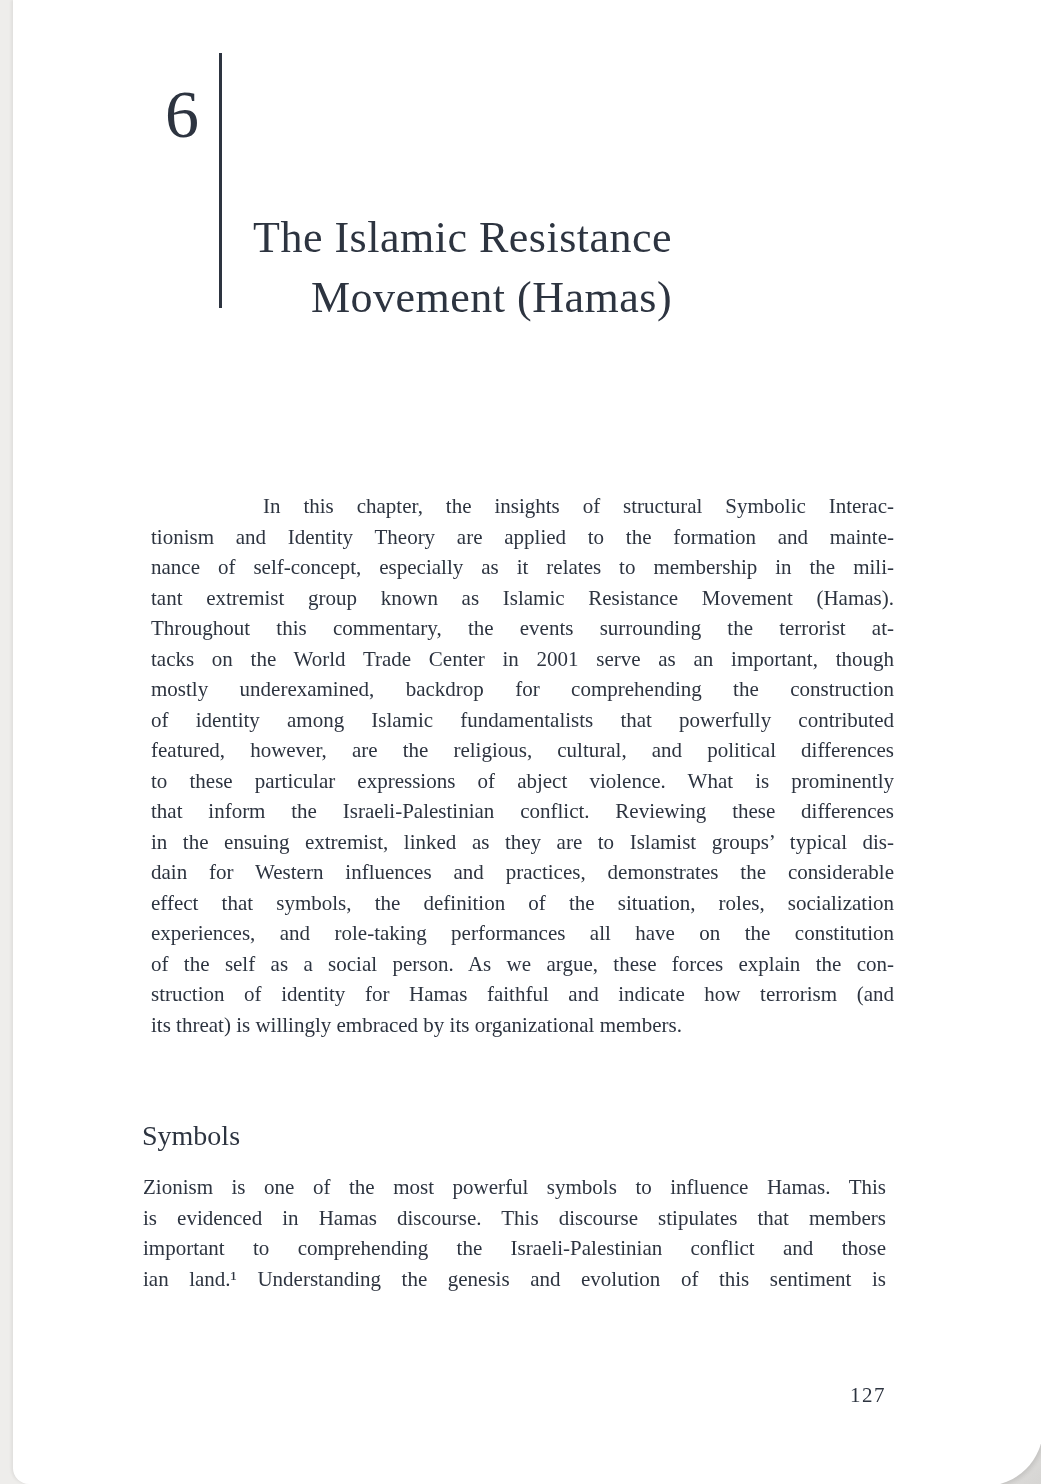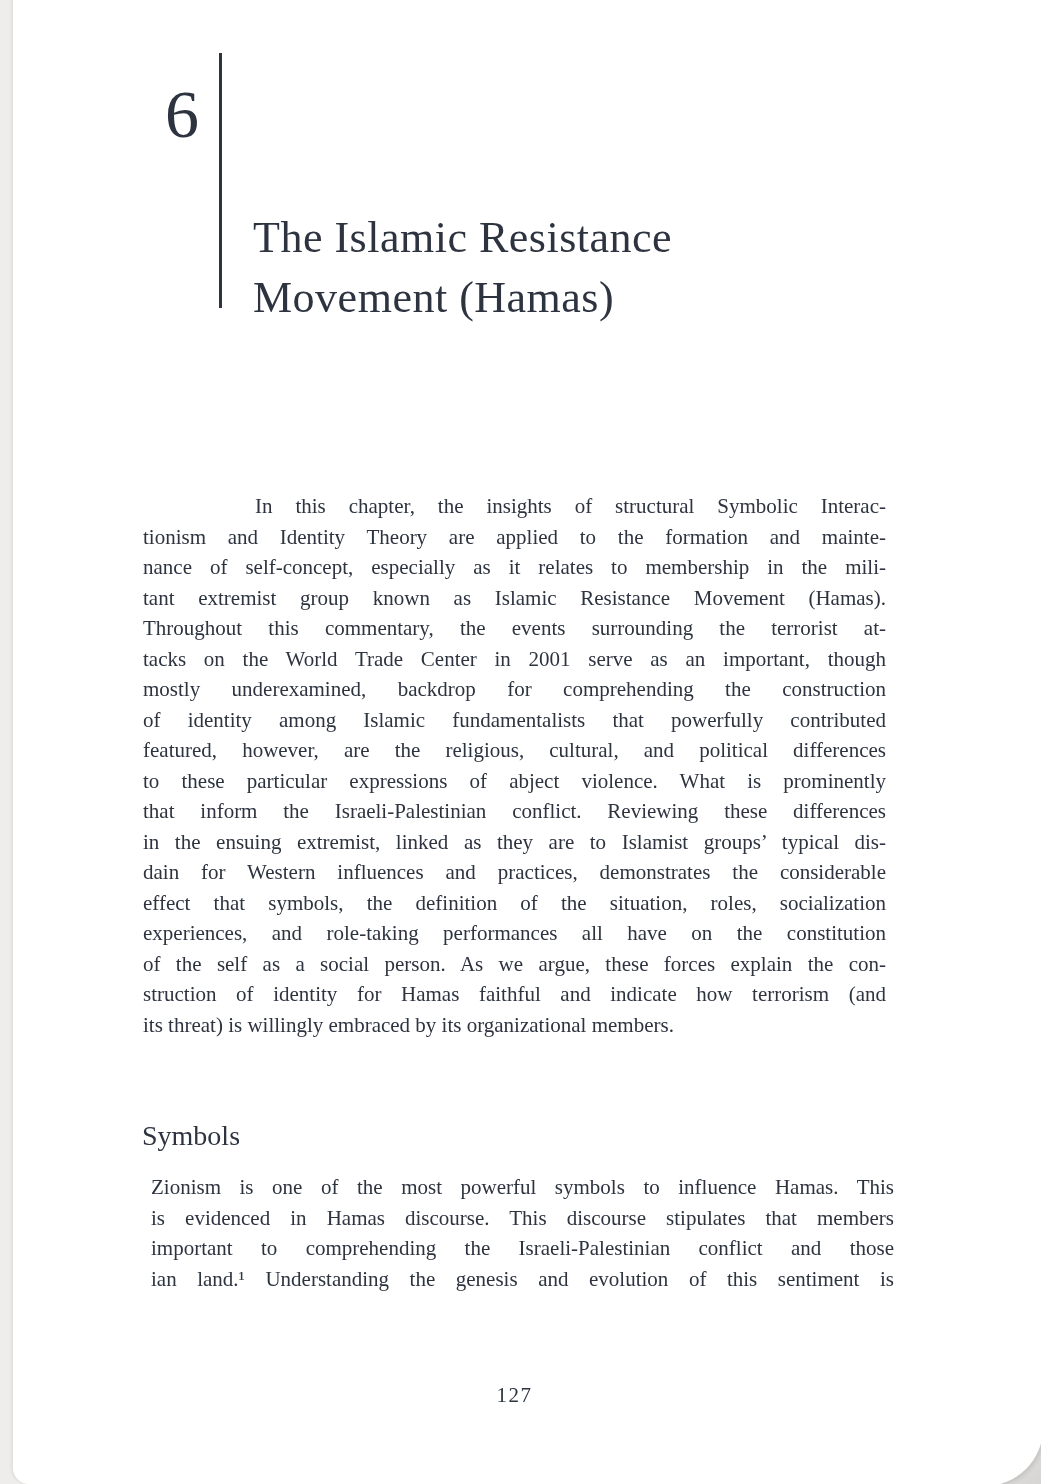--- a/index.html
+++ b/index.html
@@ -30,48 +30,49 @@
     left: 219px; top: 53px;
     width: 3px; height: 255px;
     background: #2d3440;
   }
   .chapter-title {
     position: absolute;
     left: 253px; top: 208px;
     font-size: 44px;
     line-height: 60px;
     letter-spacing: 0.5px;
+    text-align: right;
   }
   .body-para {
     position: absolute;
     left: 143px;
     width: 743px;
   }
-  #para1 { top: 491px; }
-  #para2 { top: 1172px; margin-left: 8px; }
+  #para1 { top: 491px; margin-left: 8px; }
+  #para2 { top: 1172px; }
   .line {
     font-size: 21px;
     line-height: 30.5px;
     text-align: justify;
     text-align-last: justify;
     white-space: normal;
   }
   .first-line { text-indent: 112px; }
   .para-end { text-align-last: left; }
   .section-heading {
     position: absolute;
     left: 142px; top: 1118px;
     font-size: 28px;
     line-height: 36px;
   }
   .page-number {
     position: absolute;
     left: 143px; top: 1383px;
     width: 743px;
-    text-align: center;
+    text-align: right;
     font-size: 21px;
     letter-spacing: 1.5px;
   }
   .corner-curl {
     position: absolute;
     right: 0; bottom: 0;
     width: 56px; height: 56px;
     background: linear-gradient(135deg, #e6e5e3 0%, #d6d5d3 100%);
     overflow: hidden;
   }

